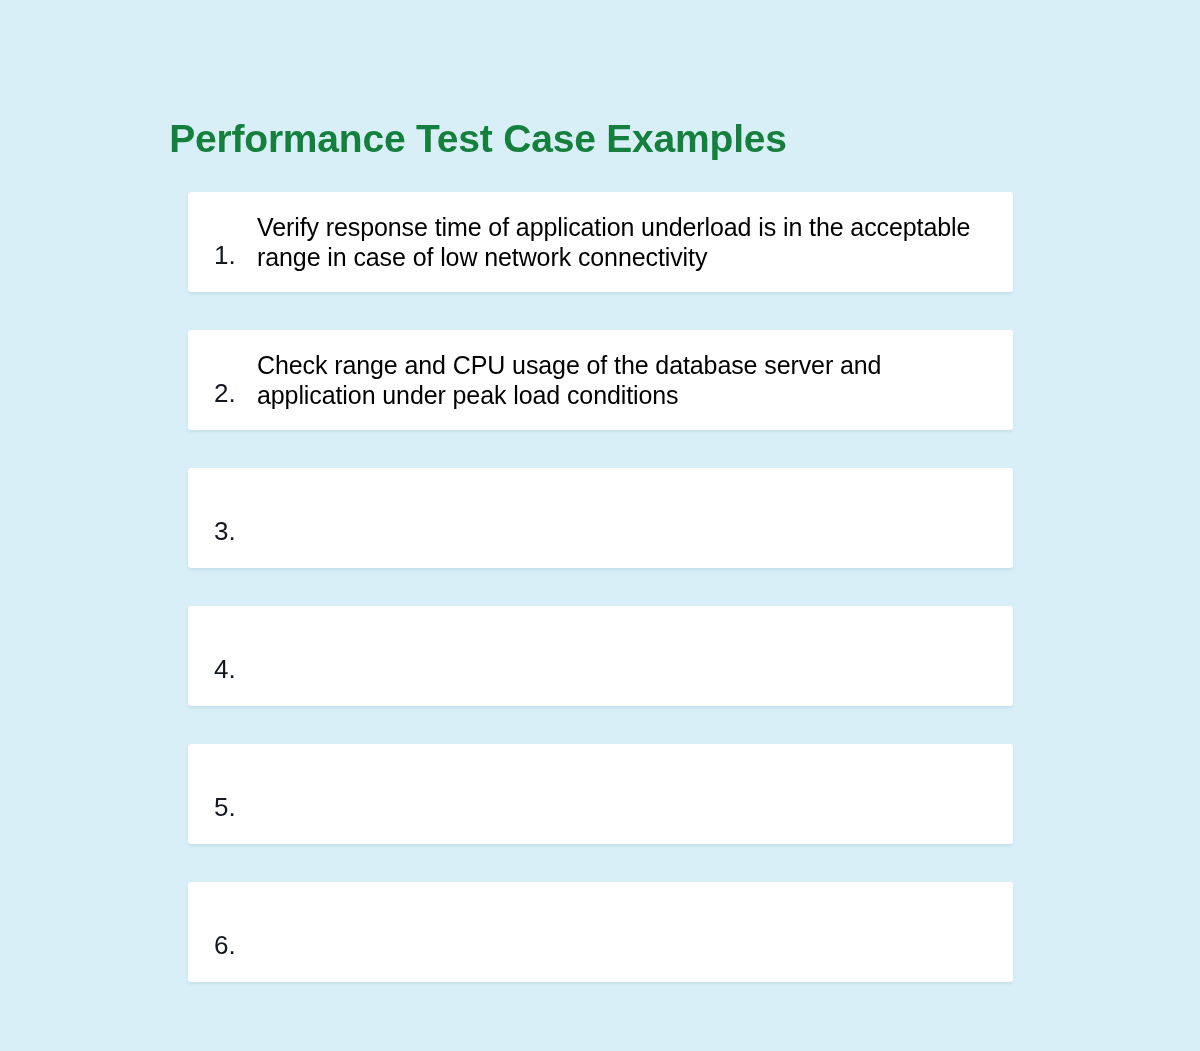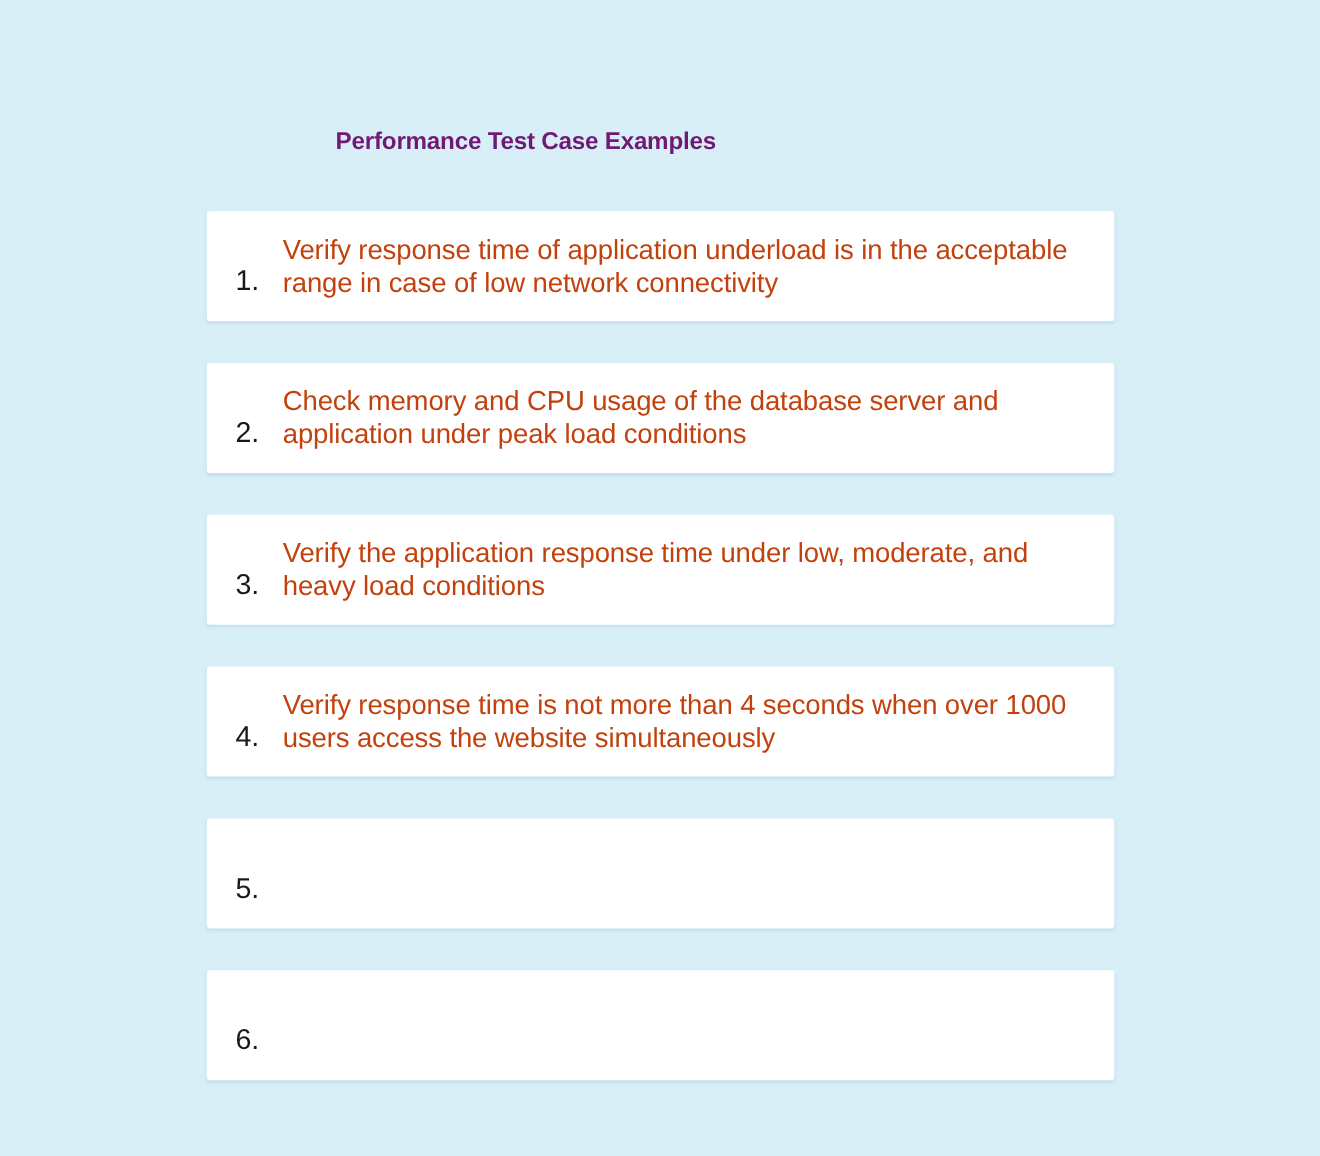--- a/index.html
+++ b/index.html
@@ -19,23 +19,23 @@
     height: 1051px;
     background: #d9eff8;
     box-sizing: border-box;
   }
   .page-title {
     position: absolute;
     top: 92px;
     left: 0;
     width: 956px;
     text-align: center;
-    font-size: 22px;
+    font-size: 39px;
     font-weight: bold;
-    color: #701a75;
+    color: #15803d;
     letter-spacing: -0.2px;
     line-height: 42px;
     white-space: nowrap;
   }
   .card-list {
     position: absolute;
     top: 192px;
     left: 188px;
     width: 825px;
   }
@@ -64,21 +64,21 @@
     color: #14181f;
     line-height: 30px;
     text-align: left;
     position: relative;
     top: 13px;
   }
   .card-text {
     flex: 1 1 auto;
     font-size: 25px;
     font-weight: 400;
-    color: #c2410c;
+    color: #000000;
     line-height: 30px;
     letter-spacing: -0.1px;
     padding-left: 11px;
   }
 </style>
 </head>
 <body>
 
 <div class="page">
 
@@ -86,31 +86,29 @@
 
   <div class="card-list">
 
     <div class="card">
       <span class="card-number">1.</span>
       <span class="card-text">Verify response time of application underload is in the acceptable range in case of low network connectivity</span>
     </div>
 
     <div class="card">
       <span class="card-number">2.</span>
-      <span class="card-text">Check memory and CPU usage of the database server and application under peak load conditions</span>
+      <span class="card-text">Check range and CPU usage of the database server and application under peak load conditions</span>
     </div>
 
     <div class="card">
       <span class="card-number">3.</span>
-      <span class="card-text">Verify the application response time under low, moderate, and heavy load conditions</span>
     </div>
 
     <div class="card">
       <span class="card-number">4.</span>
-      <span class="card-text">Verify response time is not more than 4 seconds when over 1000 users access the website simultaneously</span>
     </div>
 
     <div class="card">
       <span class="card-number">5.</span>
     </div>
 
     <div class="card">
       <span class="card-number">6.</span>
     </div>
 

